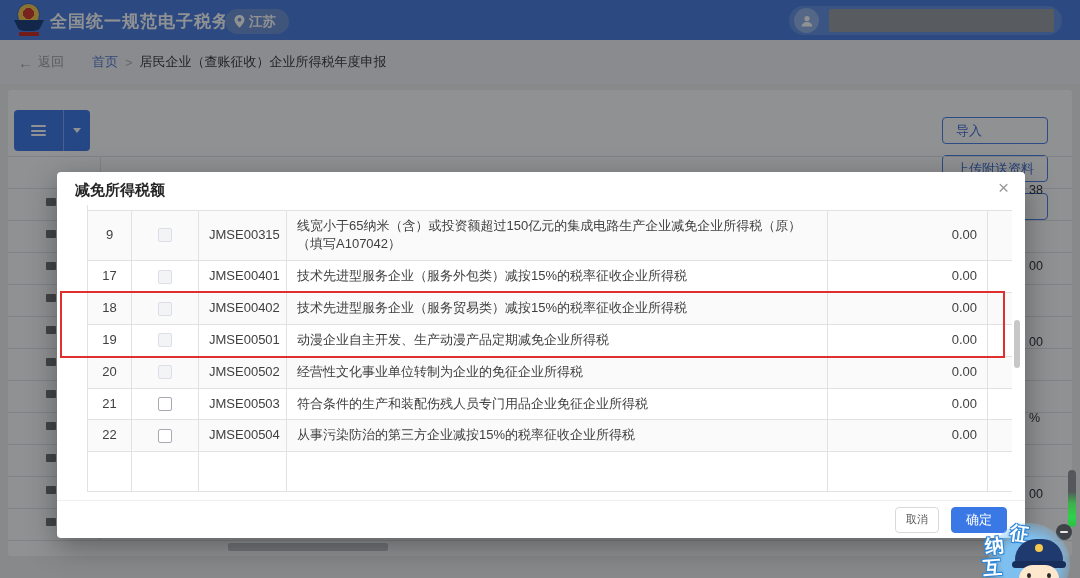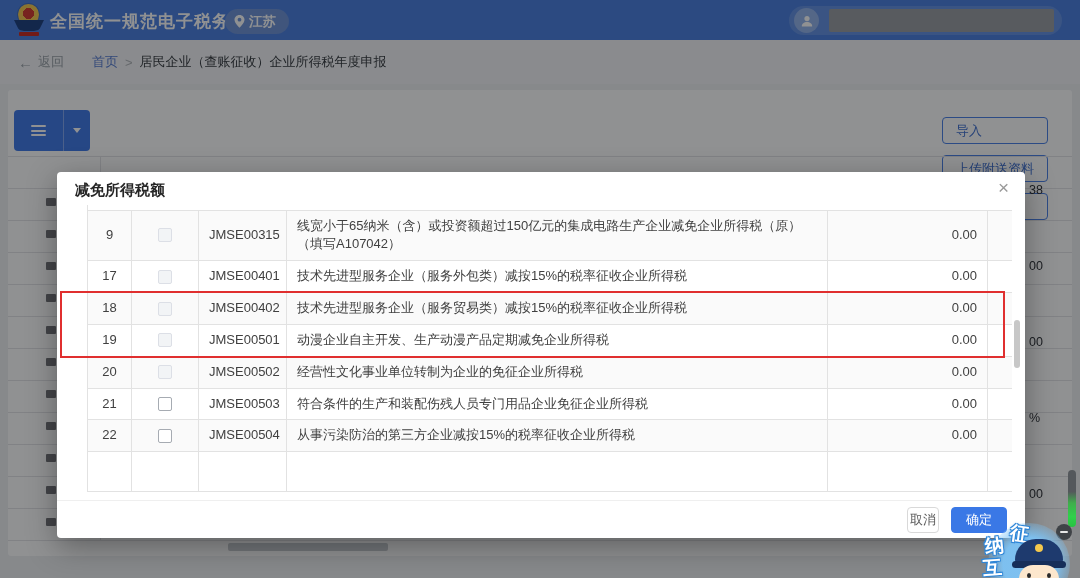--- a/index.html
+++ b/index.html
@@ -62,21 +62,21 @@
   td.c-code{text-align:left;padding-left:14px;}
   td.c-val{text-align:right;padding-right:12px;}
   td.c-extra{padding:0;}
   tr.sliver td{height:5px;padding:0;border-top:none;}
   tr.partial td{height:40px;background:#fff;}
   .cbox{display:inline-block;width:14px;height:14px;border:1px solid #a6abb2;border-radius:2px;background:#fff;vertical-align:middle;cursor:pointer;}
   .cbox.cb-disabled{border-color:#dcdfe6;background:#f2f4f6;cursor:default;}
   .hl-box{position:absolute;left:3px;top:115px;width:945px;height:67px;border:2px solid #e02f2f;z-index:5;pointer-events:none;}
   .modal-scrollbar{position:absolute;left:957px;top:148px;width:6px;height:48px;background:#c7c7c7;border-radius:3px;cursor:pointer;}
   .modal-footer{position:absolute;left:0;bottom:0;width:968px;height:38px;border-top:1px solid #efefef;display:flex;align-items:center;justify-content:flex-end;gap:12px;padding-right:18px;}
-  .btn-cancel{height:26px;padding:0 2px;border:1px solid #d9d9d9;border-radius:4px;background:#fff;color:#595959;font-size:13px;display:flex;align-items:center;cursor:pointer;}
+  .btn-cancel{height:26px;padding:0 10px;border:1px solid #d9d9d9;border-radius:4px;background:#fff;color:#595959;font-size:11px;display:flex;align-items:center;cursor:pointer;}
   .btn-confirm{height:26px;padding:0 14px;border:1px solid #3a78e6;border-radius:4px;background:#3a78e6;color:#fff;font-size:13px;display:flex;align-items:center;cursor:pointer;}
 
   
   .side-pill{position:absolute;left:1068px;top:470px;width:8px;height:57px;border-radius:4px;z-index:30;background:linear-gradient(#54585c 0 38%,#3fae4c 58%,#2fd14b 82%,#27c341);cursor:pointer;}
   .min-btn{position:absolute;left:1056px;top:524px;width:16px;height:16px;border-radius:50%;background:#3f4347;z-index:30;display:flex;align-items:center;justify-content:center;cursor:pointer;}
   .min-btn i{display:block;width:8px;height:2px;background:#e8e8e8;border-radius:1px;}
   .mascot{position:absolute;left:975px;top:515px;width:105px;height:63px;z-index:30;cursor:pointer;}
   .mascot .glow{position:absolute;left:13px;top:8px;width:82px;height:82px;border-radius:50%;background:radial-gradient(circle,rgba(125,195,245,.95) 0 45%,rgba(125,195,245,.25) 72%,rgba(125,195,245,0) 78%);}
   .mascot .hat{position:absolute;left:40px;top:24px;width:48px;height:26px;background:#1e3a6e;border-radius:24px 24px 6px 6px;}
   .mascot .hat-badge{position:absolute;left:60px;top:29px;width:8px;height:8px;border-radius:50%;background:#f4c84d;}

